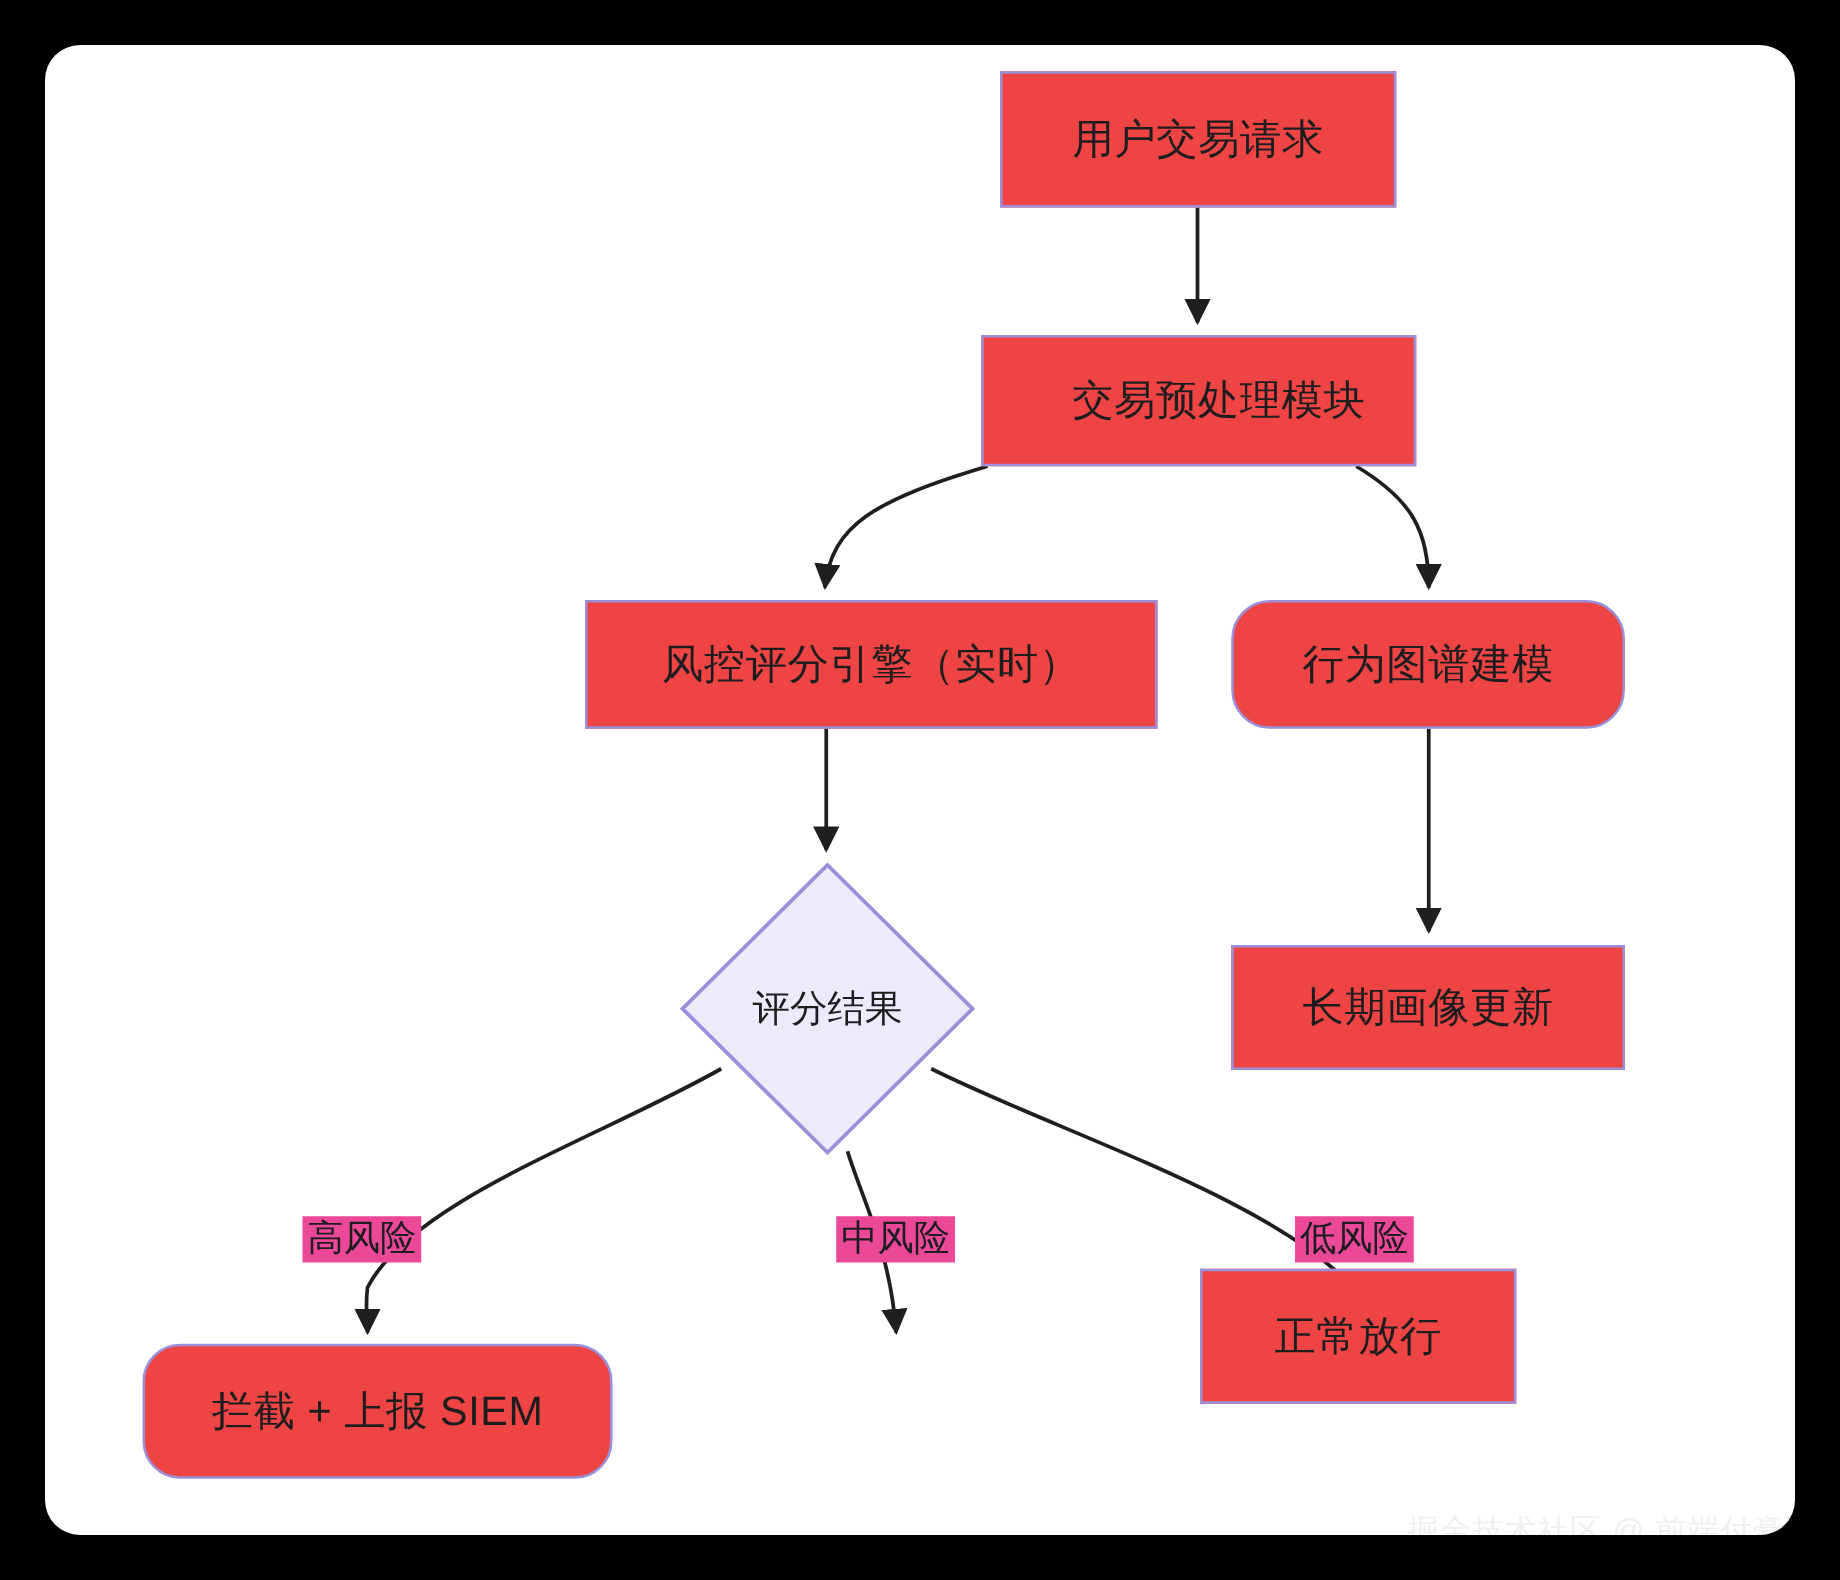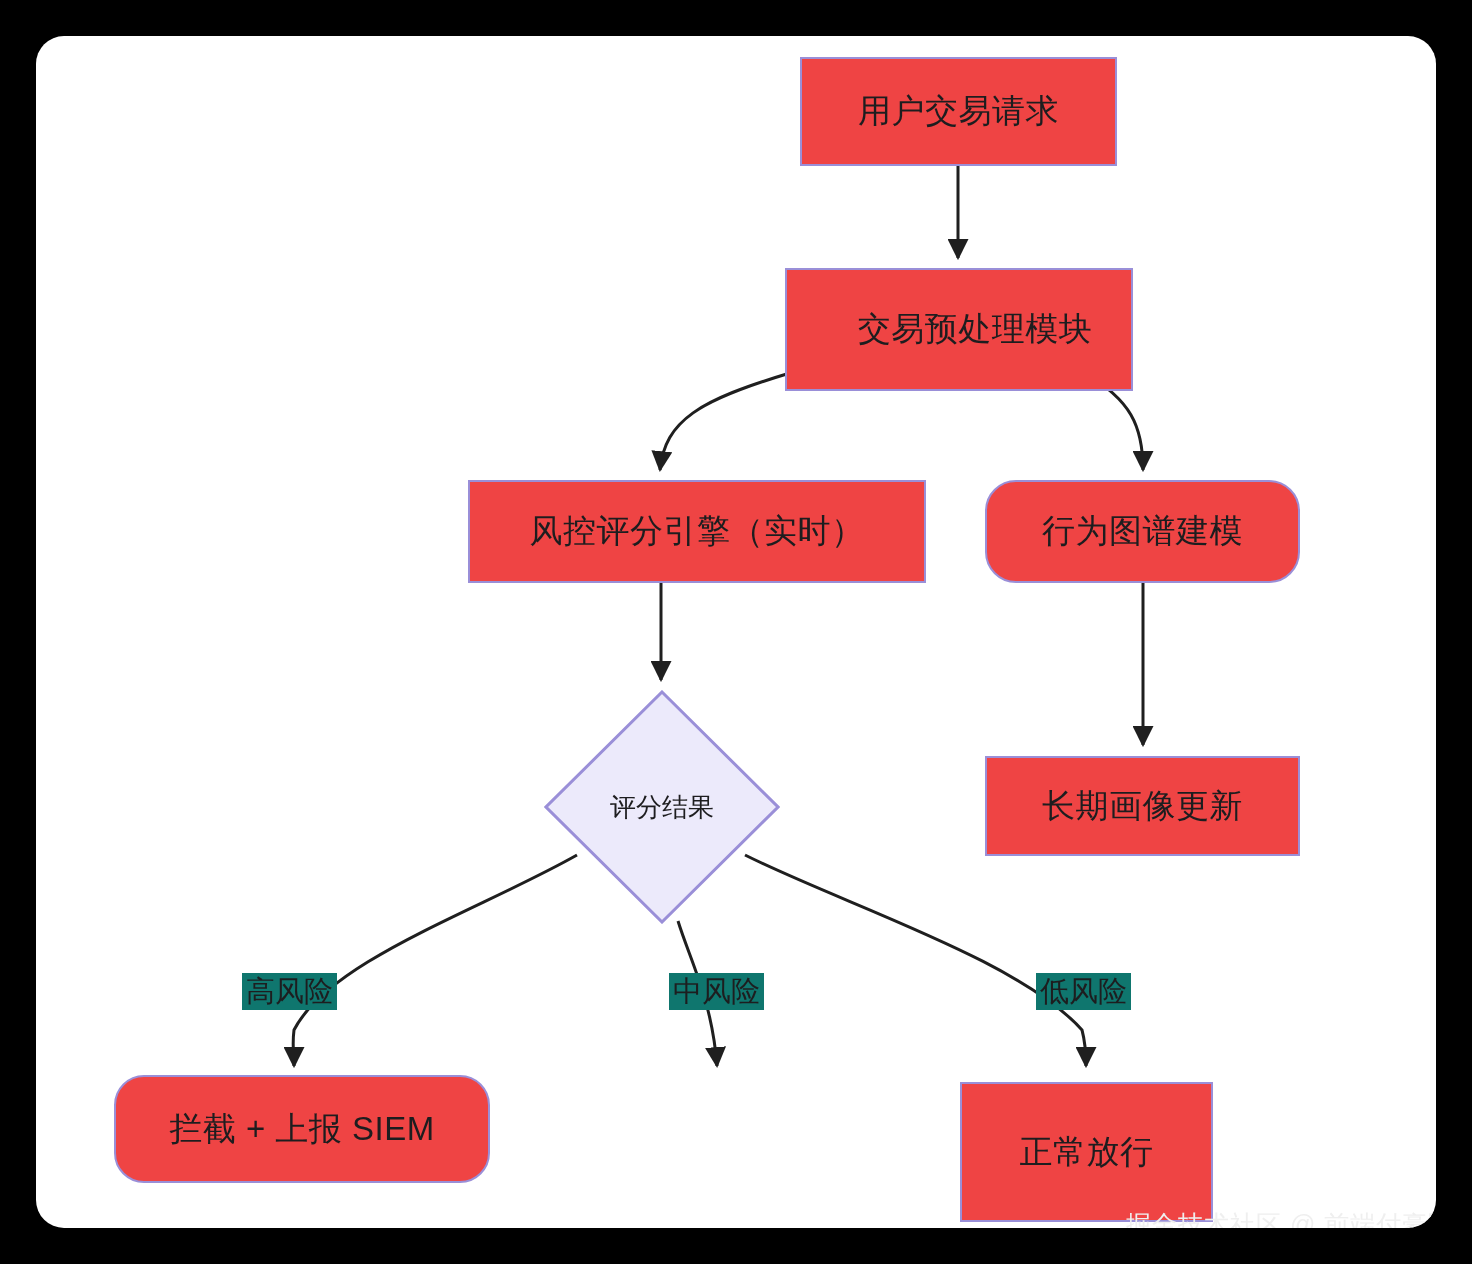--- a/index.html
+++ b/index.html
@@ -59,27 +59,27 @@
   .diamond-shape {
     position: absolute;
     left: 0;
     top: 0;
     width: 100%;
     height: 100%;
   }
   .diamond-label {
     position: relative;
     z-index: 2;
-    font-size: 26px;
+    font-size: 30px;
     color: #1d1d1f;
     white-space: nowrap;
   }
   .edge-label {
     position: absolute;
-    background: #0f766e;
+    background: #ec4899;
     color: #1d1d1f;
     font-size: 29px;
     padding: 2px 4px;
     white-space: nowrap;
     line-height: 1.15;
   }
   #watermark {
     position: absolute;
     color: #efefef;
     font-size: 25px;
@@ -115,21 +115,21 @@
 
       <path d="M 678,921 C 690,960 712,1000 717,1066" fill="none" stroke="#1f1f1f" stroke-width="3" marker-end="url(#arrow)"></path>
 
       <path d="M 745,855 C 845,905 1020,960 1082,1030 C 1086,1045 1086,1055 1086,1066" fill="none" stroke="#1f1f1f" stroke-width="3" marker-end="url(#arrow)"></path>
     </svg>
 
     <div class="node" style="left:764px; top:21px; width:317px; height:109px;">
       <span>用户交易请求</span>
     </div>
 
-    <div class="node" style="left:749px; top:232px; width:348px; height:123px;padding-left:32px;">
+    <div class="node" style="left:749px; top:232px; width:348px; height:105px;padding-left:32px;">
       <span>交易预处理模块</span>
     </div>
 
     <div class="node" style="left:394px; top:444px; width:458px; height:103px;margin-left:38px;">
       <span>风控评分引擎（实时）</span>
     </div>
 
     <div class="node" style="left:949px; top:444px; width:315px; height:103px;border-radius:31px;">
       <span>行为图谱建模</span>
     </div>
@@ -143,21 +143,21 @@
 
     <div class="node" style="left:949px; top:720px; width:315px; height:100px;">
       <span>长期画像更新</span>
     </div>
 
     <div class="node" style="left:78px; top:1039px; width:376px; height:108px;border-radius:30px;">
       <span>拦截 + 上报 SIEM</span>
     </div>
 
 
-    <div class="node" style="left:924px; top:1046px; width:253px; height:140px;">
+    <div class="node" style="left:924px; top:979px; width:253px; height:108px;">
       <span>正常放行</span>
     </div>
 
     <div class="edge-label" style="left:206px; top:937px;">
       <span>高风险</span>
     </div>
 
     <div class="edge-label" style="left:633px; top:937px;">
       <span>中风险</span>
     </div>

